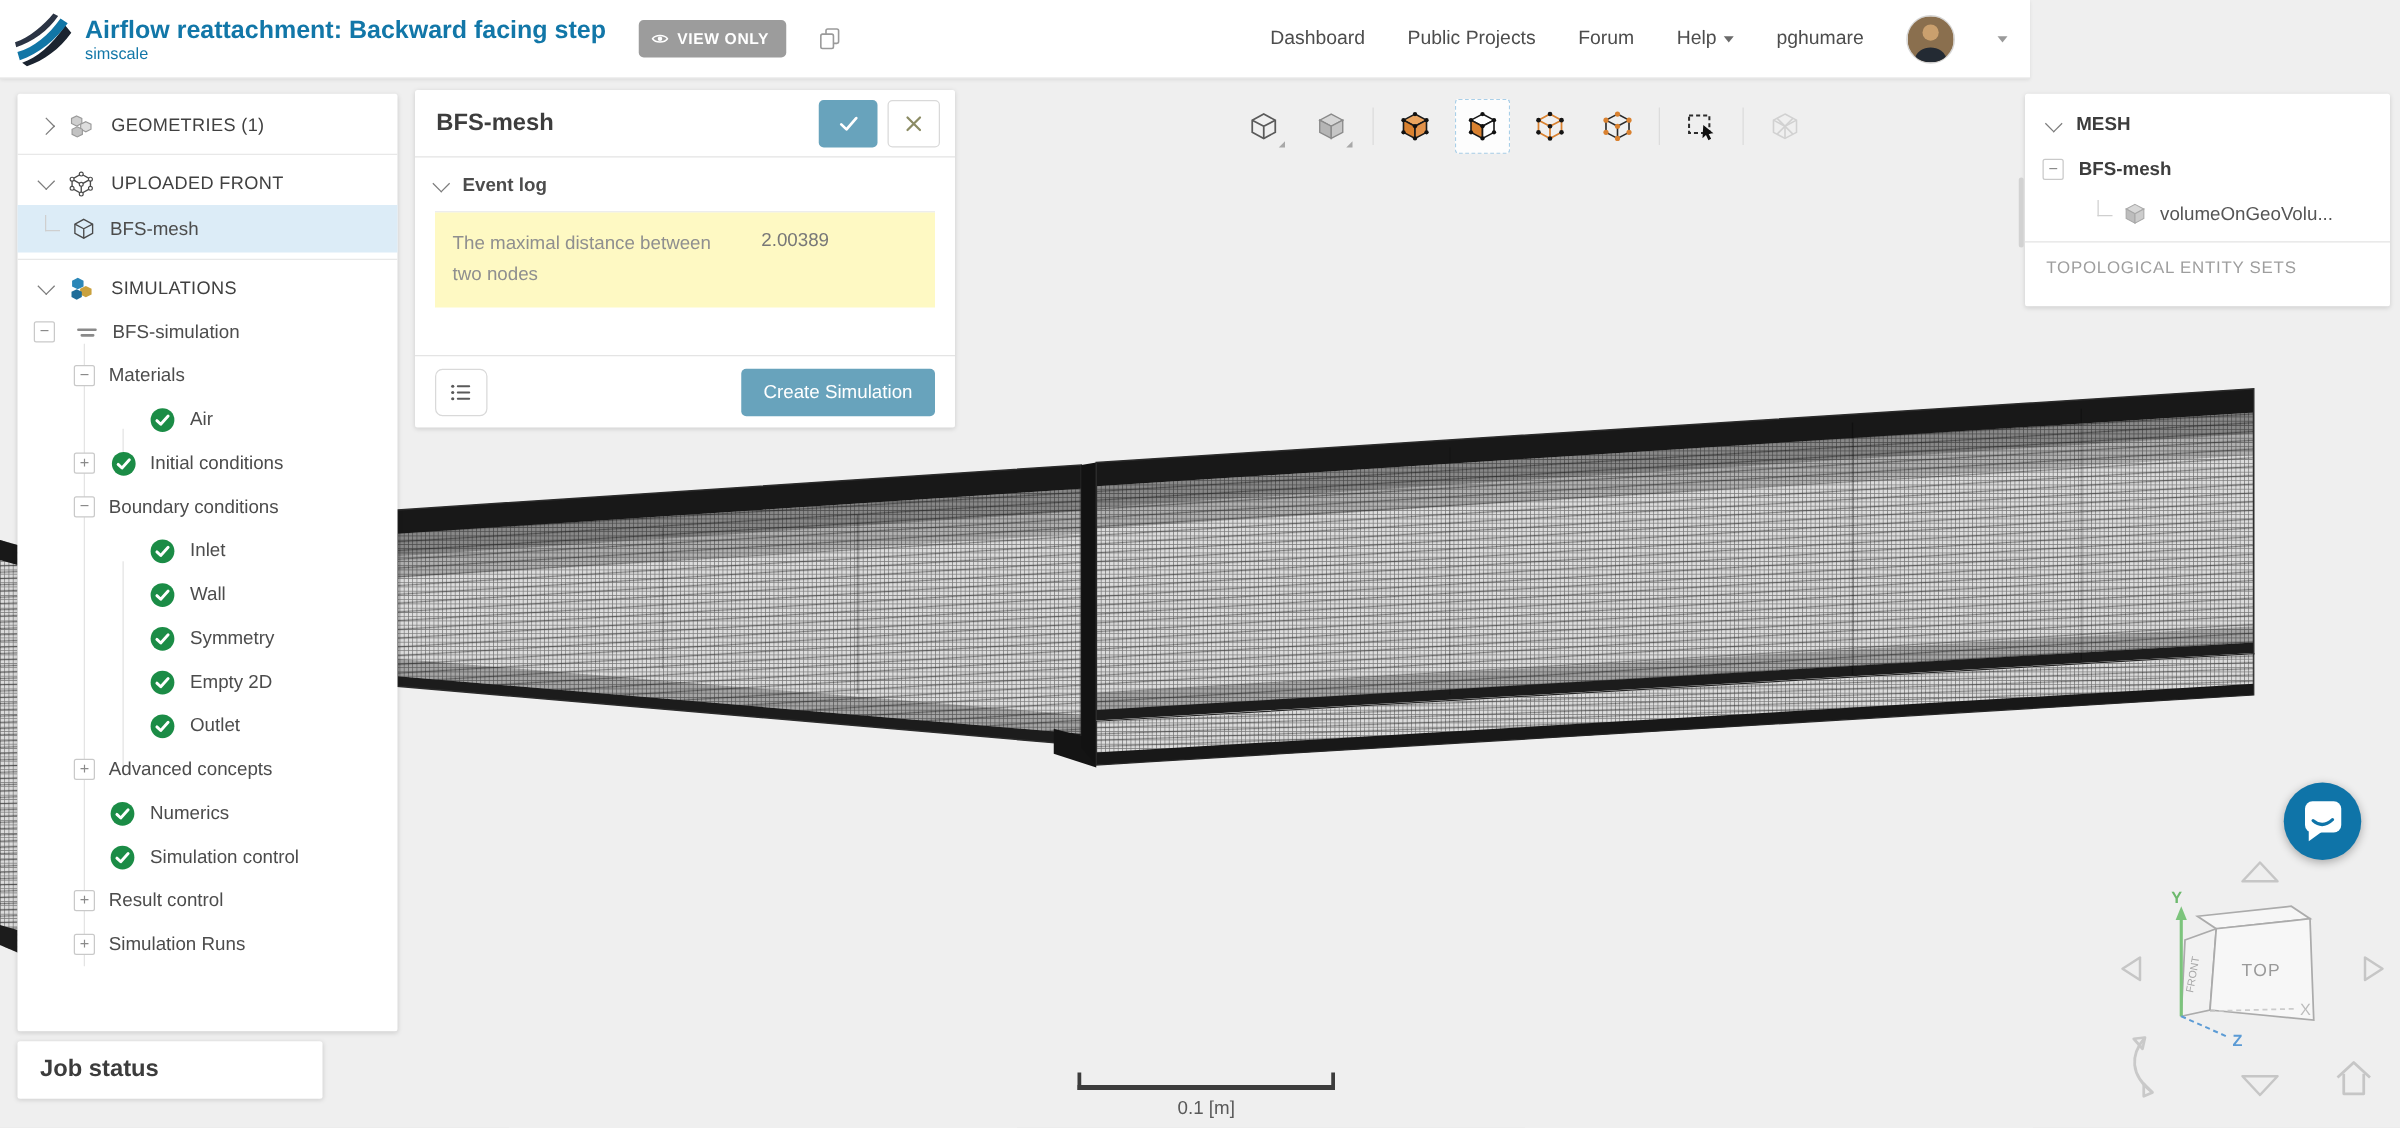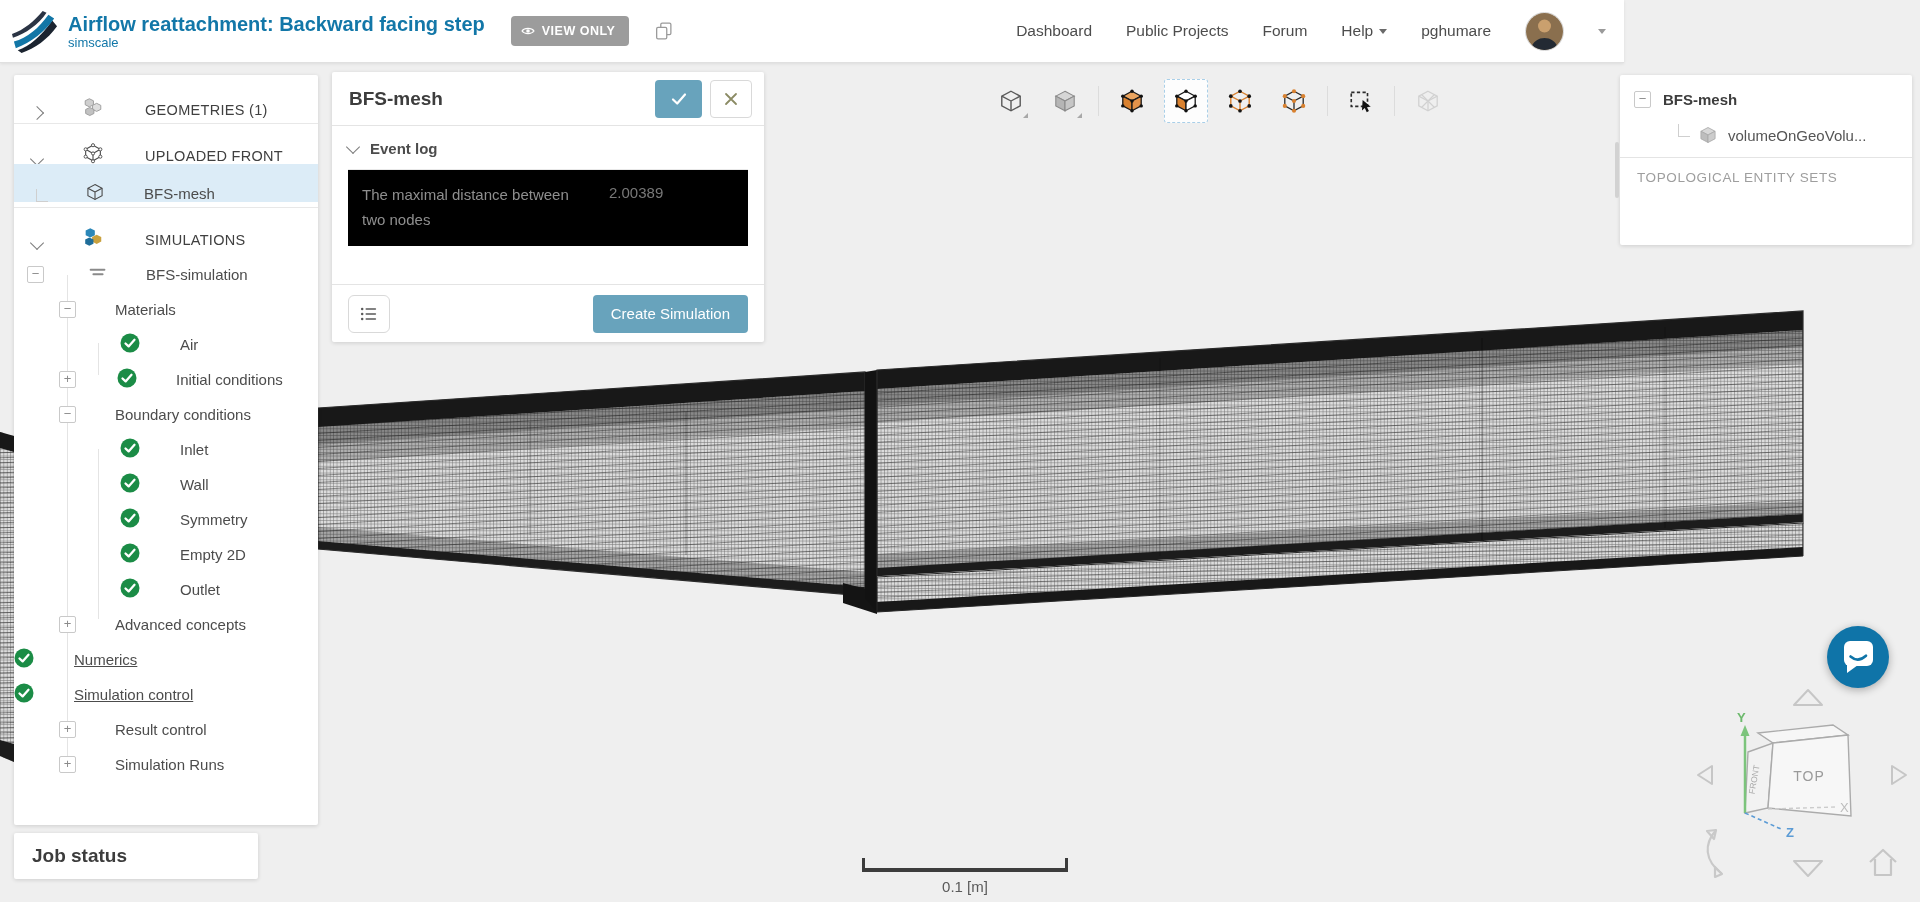--- a/index.html
+++ b/index.html
@@ -18,58 +18,58 @@
   .copybtn{margin-left:22px;width:26px;height:26px;display:flex;align-items:center;justify-content:center;cursor:pointer;}
   .hnav{margin-left:auto;display:flex;align-items:center;gap:34px;margin-right:18px;font-size:15.5px;color:#4d4d4d;}
   .hnav .navitem{cursor:pointer;display:flex;align-items:center;gap:6px;}
   .ddchev{width:0;height:0;border-left:4.5px solid transparent;border-right:4.5px solid transparent;
           border-top:5px solid #6a6a6a;display:inline-block;}
   .avatar{width:37px;height:37px;border-radius:50%;overflow:hidden;border:1px solid #d5d5d5;}
   
   .card{position:absolute;background:#fff;box-shadow:0 1px 4px rgba(0,0,0,.14);z-index:5;border-radius:2px;}
   
   .sidebar{left:14px;top:75px;width:304px;height:750px;padding-top:8px;box-sizing:border-box;}
-  .trow{position:relative;display:flex;align-items:flex-end;height:35px;font-size:15px;color:#4c4c4c;cursor:pointer;z-index:1;gap:28px;}
+  .trow{position:relative;display:flex;align-items:center;height:35px;font-size:15px;color:#4c4c4c;cursor:pointer;z-index:1;}
   .trow.sel{background:#dcecf7;height:38px;}
   .tlabel{white-space:nowrap;}
   .sect{font-size:14.5px;font-weight:500;color:#404040;letter-spacing:.3px;}
   .bold{font-weight:bold;color:#3d3d3d;}
   .tdiv{height:1px;background:#e8e8e8;margin:5px 0;}
   .chev{width:9px;height:9px;border-right:1.8px solid #7c7c7c;border-bottom:1.8px solid #7c7c7c;display:inline-block;flex:none;}
   .chev.down{transform:rotate(45deg);margin-top:-4px;}
   .chev.right{transform:rotate(-45deg);}
   .tgl{flex:none;width:15px;height:15px;border:1px solid #c9c9c9;background:#fff;border-radius:2px;
        font-size:13px;line-height:13px;color:#8a8a8a;text-align:center;}
   .ticon{flex:none;width:22px;height:22px;}
   .ticon.small{width:20px;height:20px;}
   .elbow{flex:none;width:11px;height:12px;border-left:1px solid #cfcfcf;border-bottom:1px solid #cfcfcf;margin-top:-10px;}
   
   .r-l0{padding-left:16px;}  .r-l0 .chev{margin-right:12px;margin-left:2px;} .r-l0 .ticon{margin-right:13px;}
   .r-mesh{padding-left:22px;} .r-mesh .elbow{margin-right:9px;} .r-mesh .ticon{margin-right:11px;}
   .r-sim{padding-left:13px;} .r-sim .tgl{margin-right:15px;} .r-sim .ticon{margin-right:9px;}
   .r-l2box{padding-left:45px;} .r-l2box .tgl{margin-right:11px;}
   .r-l2boxcheck{padding-left:45px;} .r-l2boxcheck .tgl{margin-right:13px;} .r-l2boxcheck .ticon{margin-right:11px;}
   .r-l2icon{padding-left:70px;} .r-l2icon .ticon{margin-right:12px;}
-  .r-l2check{text-decoration:underline;} .r-l2check .ticon{margin-right:12px;}
+  .r-l2check{padding-left:74px;} .r-l2check .ticon{margin-right:12px;}
   .r-l3{padding-left:106px;} .r-l3 .ticon{margin-right:12px;}
   .guide{position:absolute;width:1px;background:#e4e4e4;z-index:0;}
   
   .jobcard{left:14px;top:833px;width:244px;height:46px;display:flex;align-items:center;}
   .jobtext{font-size:19px;font-weight:bold;color:#3c3c3c;padding-left:18px;}
   
   .panel{left:332px;top:72px;width:432px;height:270px;display:flex;flex-direction:column;}
   .panel-hdr{height:54px;border-bottom:1px solid #e4e4e4;display:flex;align-items:center;padding:0 12px 0 17px;box-sizing:border-box;}
   .panel-title{font-size:19px;font-weight:bold;color:#3d3d3d;flex:1;}
   .btn-ok{width:47px;height:38px;background:#68a3bc;border:none;border-radius:4px;display:flex;align-items:center;justify-content:center;cursor:pointer;}
   .btn-close{width:42px;height:38px;background:#fff;border:1px solid #d9d9d9;border-radius:4px;margin-left:8px;
              display:flex;align-items:center;justify-content:center;cursor:pointer;box-sizing:border-box;}
   .panel-body{flex:1;padding:14px 16px 0 16px;}
   .evlog-row{display:flex;align-items:center;gap:12px;font-size:15px;font-weight:bold;color:#4c4c4c;cursor:pointer;}
   .evlog-hr{height:1px;background:#e8e8e8;margin:12px 0 0 0;}
-  .evrow{background:#000000;margin-top:0px;padding:13px 14px;display:flex;gap:22px;}
+  .evrow{background:#fef9c3;margin-top:0px;padding:13px 14px;display:flex;gap:22px;}
   .evmsg{width:225px;font-size:15px;color:#8f8f8f;line-height:1.65;}
   .evval{font-size:15px;color:#787878;padding-top:1px;}
   .panel-ftr{height:58px;border-top:1px solid #e4e4e4;display:flex;align-items:center;padding:12px 16px;box-sizing:border-box;}
   .btn-list{width:42px;height:38px;background:#fff;border:1px solid #d9d9d9;border-radius:6px;
             display:flex;align-items:center;justify-content:center;cursor:pointer;box-sizing:border-box;}
   .btn-create{margin-left:auto;background:#68a3bc;color:#fff;border:none;border-radius:4px;height:38px;
               padding:0 18px;font-size:15px;font-family:"Liberation Sans",sans-serif;cursor:pointer;}
   
   .vtoolbar{position:absolute;left:984px;top:79px;display:flex;align-items:center;z-index:6;}
   .tbtn{position:relative;width:42px;height:42px;margin:0 5px;display:flex;align-items:center;justify-content:center;
@@ -575,20 +575,24 @@
     <div class="tbtn disabled">
       <svg class="tbicon">
           <use href="#tb-clip"></use>
         </svg>
     </div>
   </div>
 
   <div class="rhandle"></div>
   <aside class="card rpanel">
     <div class="rrow">
+      <span class="chev down"></span>
+      <span class="tlabel bold">MESH</span>
+    </div>
+    <div class="rrow">
       <span class="tgl">−</span>
       <span class="tlabel bold">BFS-mesh</span>
     </div>
     <div class="rrow r-vol">
       <span class="elbow"></span>
       <svg class="ticon small">
           <use href="#i-vol"></use>
         </svg>
       <span class="tlabel" style="color:#555">volumeOnGeoVolu...</span>
     </div>

